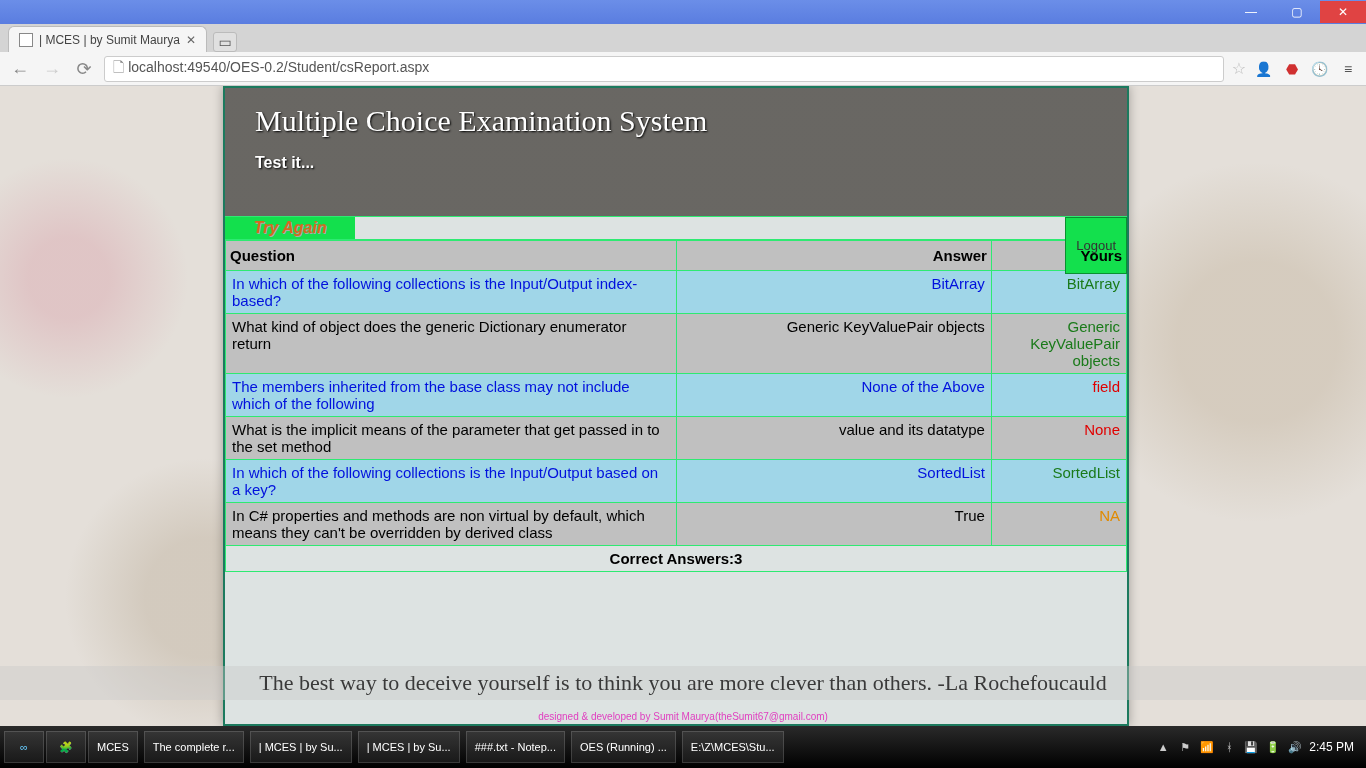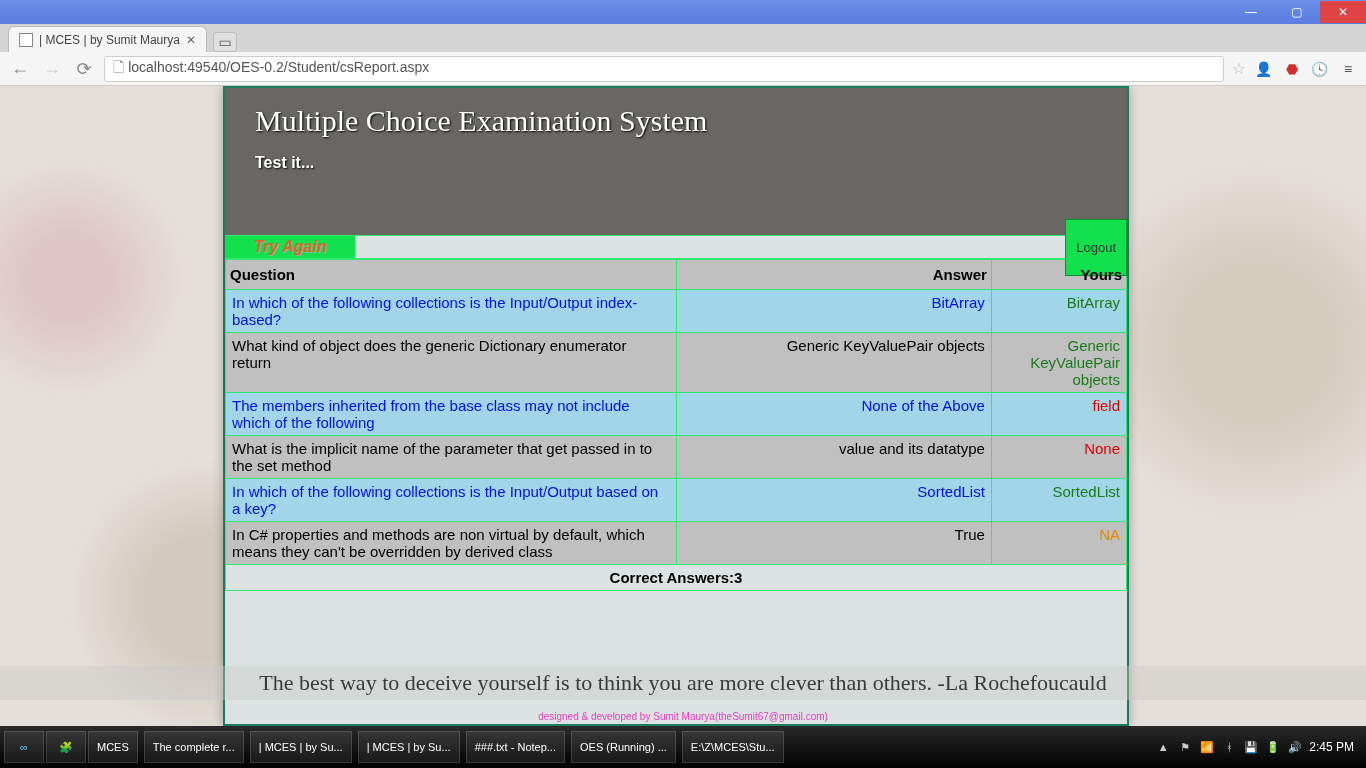--- a/index.html
+++ b/index.html
@@ -23,24 +23,24 @@
 .ext-icon { width:20px; height:20px; display:flex;align-items:center;justify-content:center; font-size:14px; }
 
 
 .page { position:relative; height:640px; background:#e4dfd9; overflow:hidden; }
 .bg-decor { position:absolute; inset:0; background:
   radial-gradient(circle at 5% 30%, rgba(210,120,140,.25) 40px, transparent 120px),
   radial-gradient(circle at 92% 40%, rgba(180,160,130,.3) 80px, transparent 180px),
   radial-gradient(circle at 15% 80%, rgba(160,140,110,.25) 60px, transparent 140px);
 }
 .content-frame { position:absolute; left:223px; top:0; width:906px; height:640px; background:#dde3e2; border:2px solid #1c7a5e; box-shadow:0 0 10px rgba(0,0,0,.3); }
-.hero { height:147px; background:linear-gradient(rgba(60,55,50,.72),rgba(60,55,50,.72)); padding:16px 30px; }
+.hero { height:128px; background:linear-gradient(rgba(60,55,50,.72),rgba(60,55,50,.72)); padding:16px 30px; }
 .hero h1 { font-family:Georgia,serif; color:#fff; font-size:30px; font-weight:normal; text-shadow:1px 1px 2px #000; }
 .hero .tag { margin-top:16px; color:#fff; font-weight:bold; font-size:16px; text-shadow:1px 1px 2px #000; }
-.ctrlrow { height:24px; background:#dde3e2; border-top:1px solid #2eea72; border-bottom:1px solid #2eea72; display:flex; align-items:center; }
+.ctrlrow { height:24px; background:#dde3e2; border-top:1px solid #2eea72; border-bottom:1px solid #2eea72; display:flex; align-items:flex-start; }
 .try-again-wrap { width:130px; height:22px; background:#13e04d; display:flex; align-items:center; justify-content:center; margin-left:0; }
 .try-again { color:#d2691e; font-weight:bold; font-style:italic; font-size:16px; text-shadow:1px 1px #aaa; }
 .logout-btn { margin-left:auto; margin-right:0; background:#13e04d; color:#333; font-size:13px; padding:20px 10px; border:1px solid #0a9030; }
 
 table.results { width:100%; border-collapse:collapse; font-size:15px; }
 table.results th { background:#c0c0c0; font-weight:bold; padding:6px 4px; border:1px solid #2eea72; color:#000;}
 table.results td { padding:4px 6px; border:1px solid #2eea72; vertical-align:top; }
 .col-q { width:50%; text-align:left; }
 .col-a { width:35%; text-align:right; }
 .col-y { width:15%; text-align:right; }
@@ -134,21 +134,21 @@
             <td class="col-q q-black">What kind of object does the generic Dictionary enumerator return</td>
             <td class="col-a a-black">Generic KeyValuePair objects</td>
             <td class="col-y y-green">Generic KeyValuePair objects</td>
           </tr>
           <tr class="row-blue">
             <td class="col-q q-blue">The members inherited from the base class may not include which of the following</td>
             <td class="col-a a-blue">None of the Above</td>
             <td class="col-y y-red">field</td>
           </tr>
           <tr class="row-grey">
-            <td class="col-q q-black">What is the implicit name of the parameter that get passed in to the set method</td>
+            <td class="col-q q-black">What is the implicit means of the parameter that get passed in to the set method</td>
             <td class="col-a a-black">value and its datatype</td>
             <td class="col-y y-red">None</td>
           </tr>
           <tr class="row-blue">
             <td class="col-q q-blue">In which of the following collections is the Input/Output based on a key?</td>
             <td class="col-a a-blue">SortedList</td>
             <td class="col-y y-green">SortedList</td>
           </tr>
           <tr class="row-grey">
             <td class="col-q q-black">In C# properties and methods are non virtual by default, which means they can't be overridden by derived class</td>

